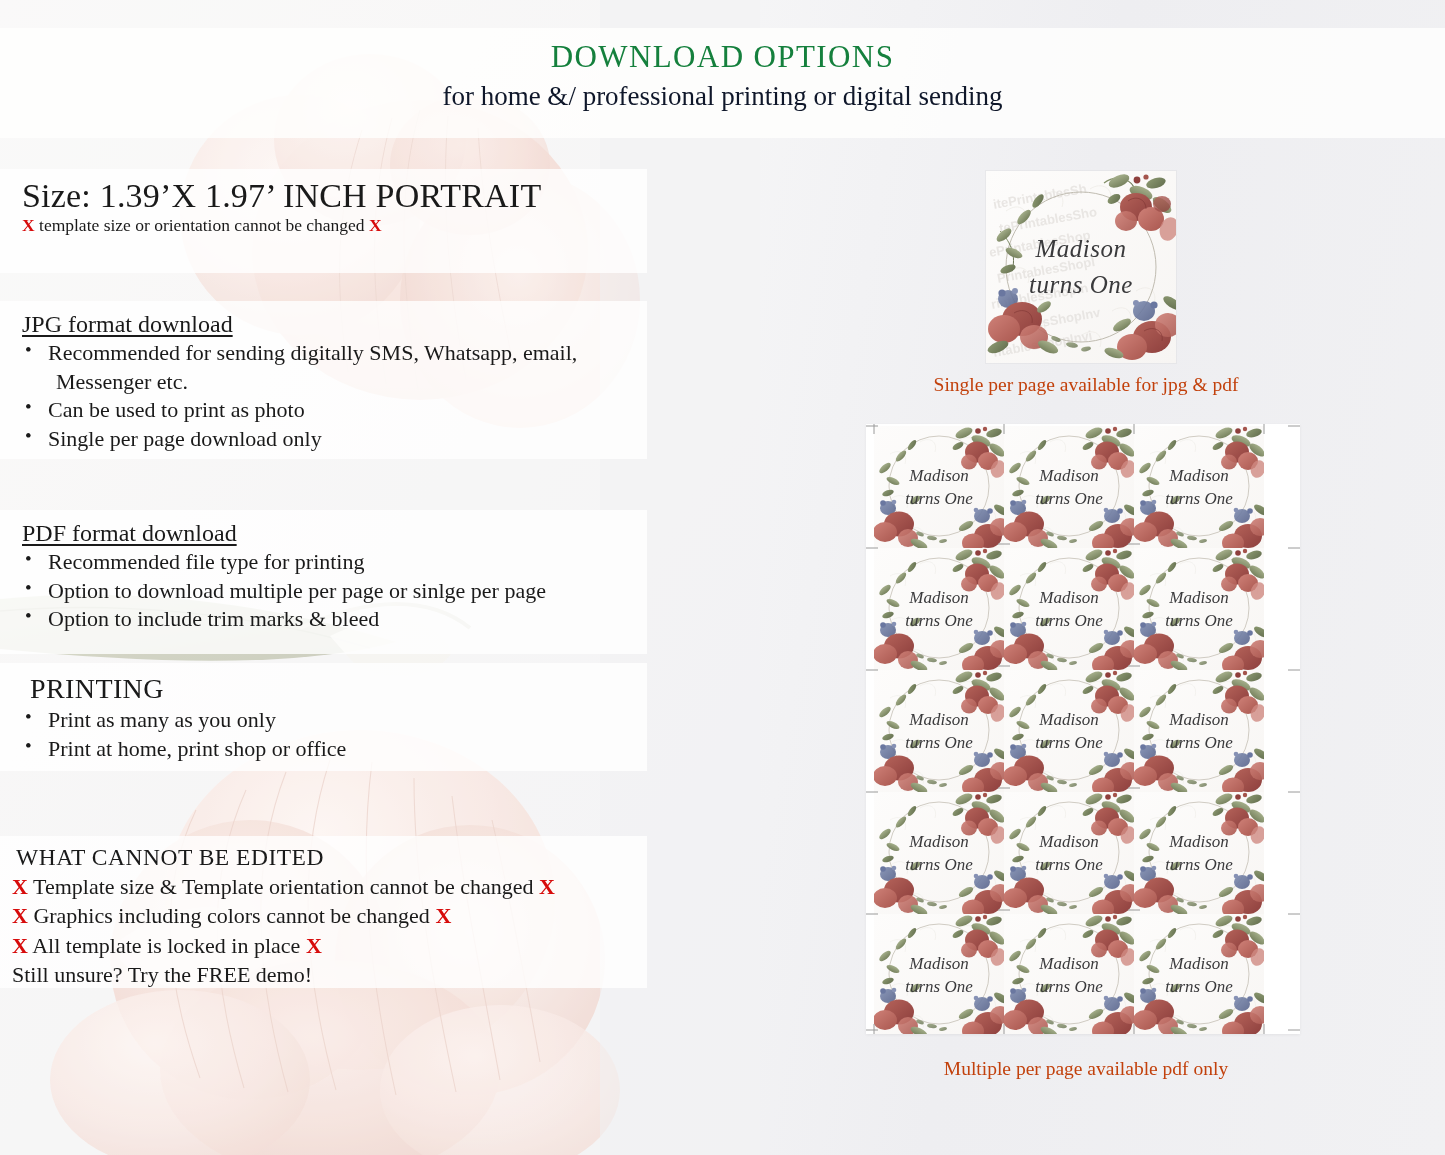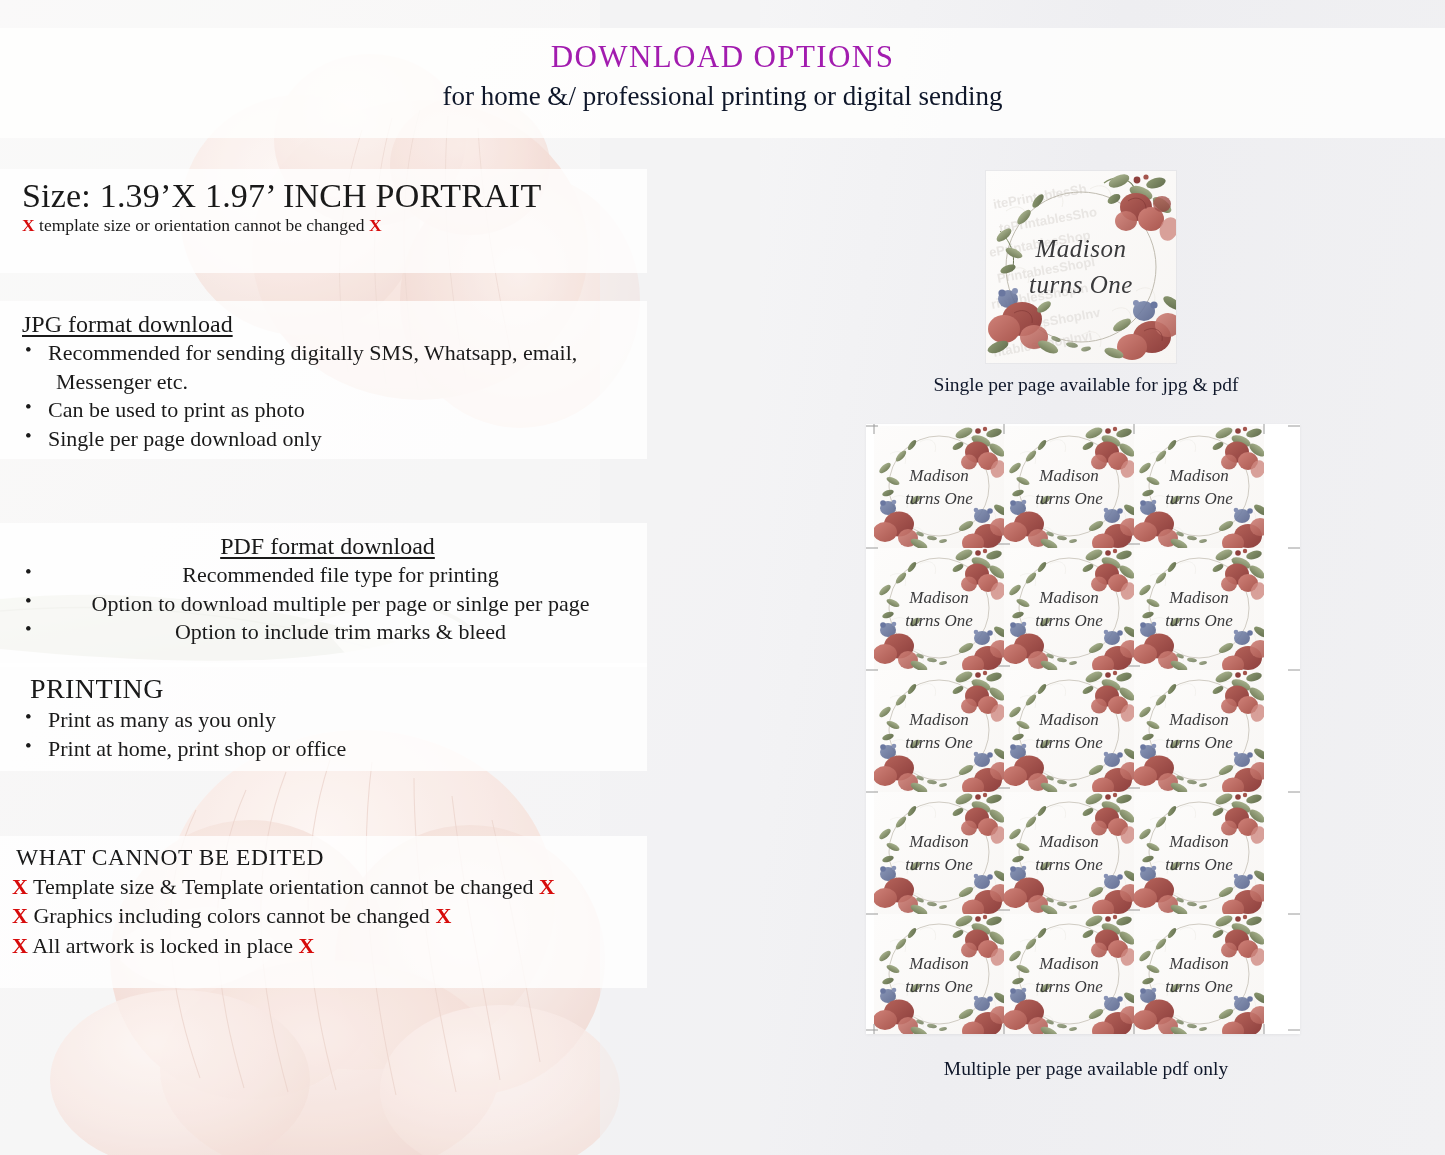--- a/index.html
+++ b/index.html
@@ -24,36 +24,36 @@
   .bg-right { position:absolute; left:700px; top:0; width:745px; height:1155px;
               background:linear-gradient(100deg,#f6f6f7 0%,#eeeef1 45%,#f1f1f3 100%); }
 
   
   .header-band {
     position:absolute; left:0; top:28px; width:1445px; height:110px;
     background:rgba(255,255,254,0.80);
     text-align:center;
   }
   .header-title {
-    font-size:31px; letter-spacing:1.4px; margin-top:11px; color:#a21caf;
+    font-size:31px; letter-spacing:1.4px; margin-top:11px; color:#15803d;
     font-weight:400;
   }
   .header-sub {
     font-size:27px; margin-top:6px; color:#0f172a; font-weight:400;
   }
 
   
   .panel {
     position:absolute; left:0;
     background:rgba(255,255,255,0.80);
     padding:8px 14px 10px 22px;
   }
   .panel-size   { top:169px; width:647px; height:104px; }
   .panel-jpg    { top:301px; width:647px; height:158px; }
-  .panel-pdf    { top:523px; width:647px; height:144px;text-align:center; }
+  .panel-pdf    { top:510px; width:647px; height:144px; }
   .panel-print  { top:663px; width:647px; height:108px; }
   .panel-locked { top:836px; width:647px; height:152px; padding-left:12px; }
 
   .size-line { font-size:34px; letter-spacing:0.2px; line-height:1.12; white-space:nowrap; }
   .size-note { font-size:17.5px; }
   .xmark { color:#d70b0b; font-weight:bold; }
 
   .sec-head {
     font-size:24px; text-decoration:underline; text-underline-offset:3px;
     margin:2px 0 1px 0;
@@ -75,21 +75,21 @@
   .locked-line { font-size:22px; line-height:1.33; white-space:nowrap; }
 
   
   .single-card {
     position:absolute; left:986px; top:171px; width:190px; height:192px;
     background:#fdfdfc;
     box-shadow:0 0 0 1px rgba(0,0,0,0.03);
     overflow:hidden;
   }
   .caption {
-    position:absolute; text-align:center; font-size:19.5px; color:#0f172a;
+    position:absolute; text-align:center; font-size:19.5px; color:#c2410c;
     width:420px;
   }
   .caption-single { left:876px; top:374px; }
   .caption-multi  { left:876px; top:1058px; }
   .caption-tc {
     position:absolute; left:1110px; top:1176px; width:320px;
     text-align:right; font-size:15.5px; color:#2a2a2a; padding-right:8px;
   }
 
   .sheet {
@@ -249,24 +249,25 @@
     </div>
 
     <div class="locked-line">
       <span class="xmark">X</span>
       <span>Graphics including colors cannot be changed</span>
       <span class="xmark">X</span>
     </div>
 
     <div class="locked-line">
       <span class="xmark">X</span>
-      <span>All artwork is locked in place</span>
+      <span>All template is locked in place</span>
       <span class="xmark">X</span>
     </div>
 
+    <div class="locked-line">Still unsure? Try the FREE demo!</div>
   </div>
 
   <div class="single-card">
     <div class="art">
       <svg viewBox="0 0 190 192" xmlns="http://www.w3.org/2000/svg">
         <defs>
           <linearGradient id="bg-ivory" x1="0" y1="0" x2="1" y2="1">
             <stop offset="0" stop-color="#fdfcfb"></stop>
             <stop offset="1" stop-color="#f7f5f3"></stop>
           </linearGradient>

